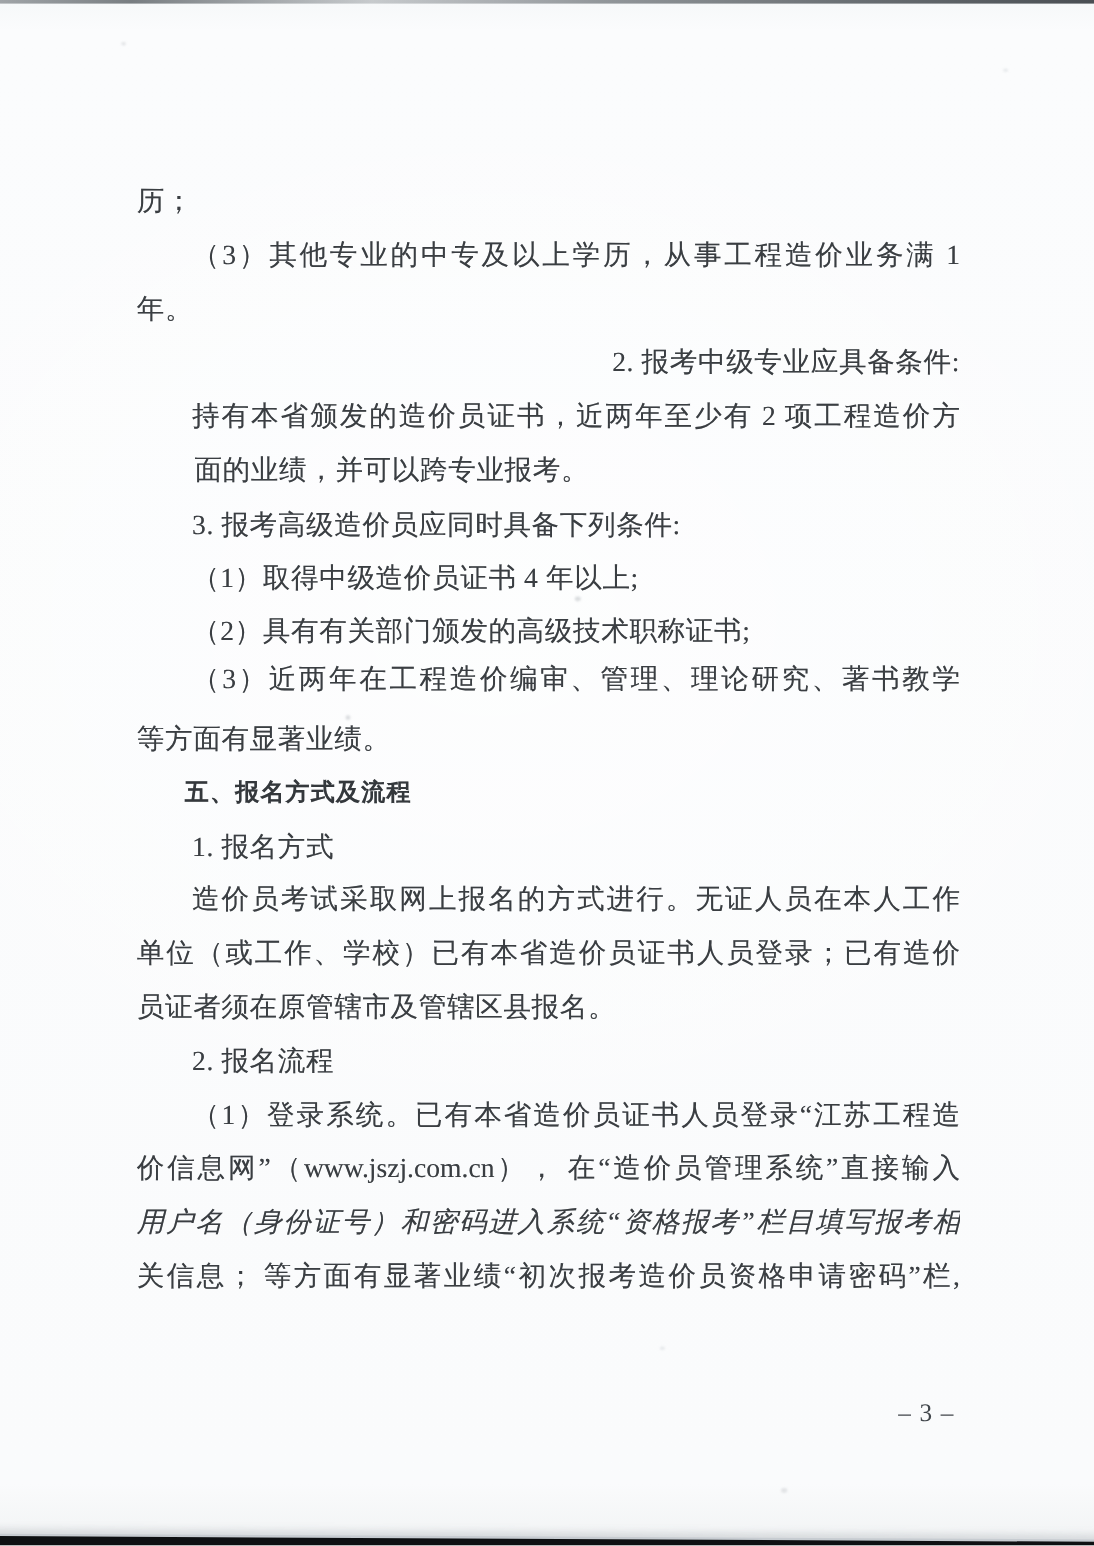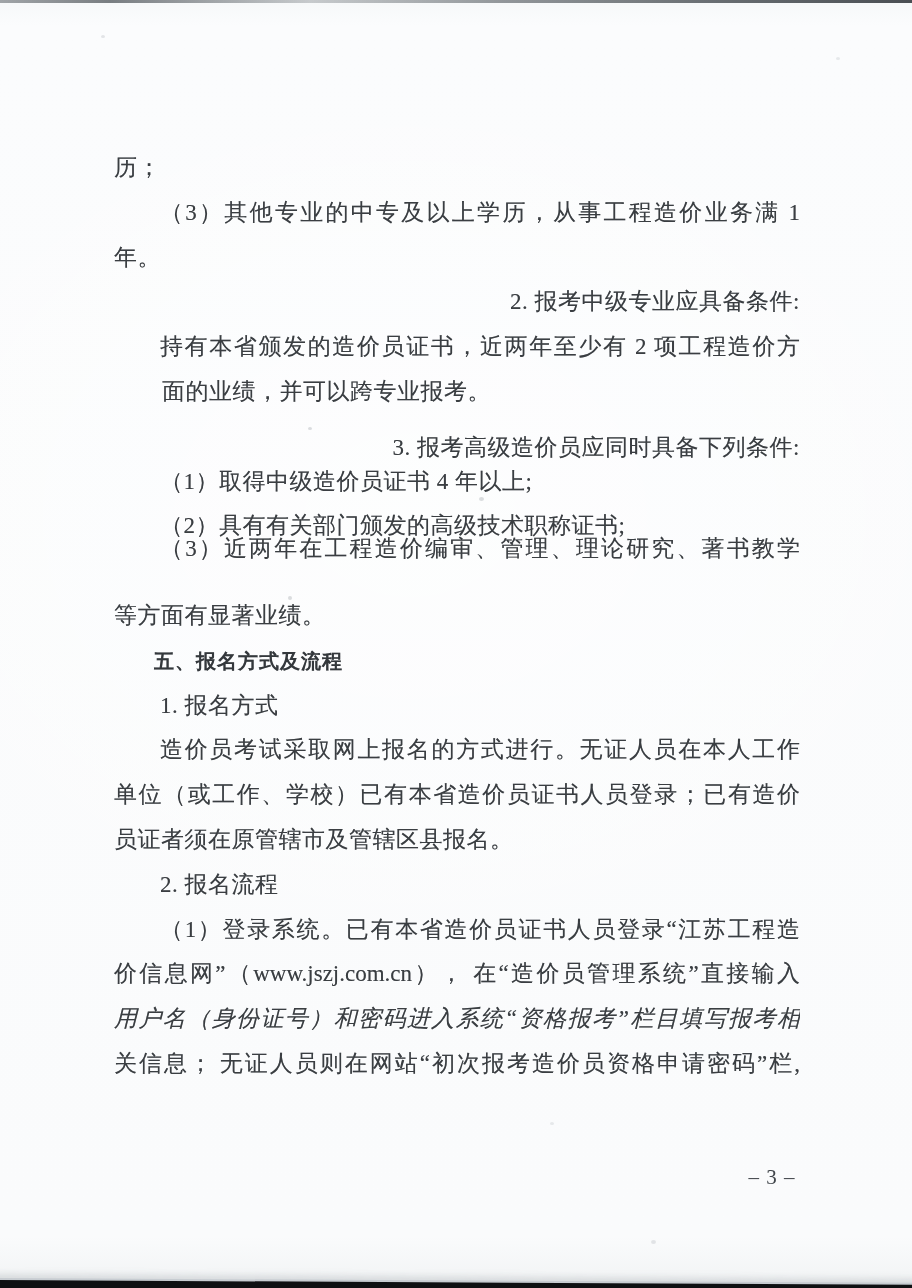--- a/index.html
+++ b/index.html
@@ -106,35 +106,35 @@
 <div class="page">
   <div class="scan-edge-top"></div>
 
   <div class="text-block">
       <div class="line" style="top: 0px;">历；</div>
       <div class="line indent justify" style="top: 44.8px;">（3）其他专业的中专及以上学历，从事工程造价业务满 1</div>
       <div class="line" style="top: 89.6px;">年。</div>
       <div class="line indent" style="top: 134.4px; text-align: right;">2. 报考中级专业应具备条件:</div>
       <div class="line indent justify" style="top: 179.2px;">持有本省颁发的造价员证书，近两年至少有 2 项工程造价方</div>
       <div class="line" style="top: 224px; margin-left: 48px;">面的业绩，并可以跨专业报考。</div>
-      <div class="line indent" style="top: 280px; text-align: right;">3. 报考高级造价员应同时具备下列条件:</div>
+      <div class="line indent" style="top: 270px;">3. 报考高级造价员应同时具备下列条件:</div>
       <div class="line indent" style="top: 313.6px;">（1）取得中级造价员证书 4 年以上;</div>
       <div class="line indent" style="top: 358.4px;">（2）具有有关部门颁发的高级技术职称证书;</div>
-      <div class="line indent justify" style="top: 381px;">（3）近两年在工程造价编审、管理、理论研究、著书教学</div>
+      <div class="line indent justify" style="top: 398px;">（3）近两年在工程造价编审、管理、理论研究、著书教学</div>
       <div class="line" style="top: 448px;">等方面有显著业绩。</div>
       <div class="line indent heading" style="top: 492.8px;">五、报名方式及流程</div>
       <div class="line indent" style="top: 537.6px;">1. 报名方式</div>
       <div class="line indent justify" style="top: 582.4px;">造价员考试采取网上报名的方式进行。无证人员在本人工作</div>
       <div class="line justify" style="top: 627.2px;">单位（或工作、学校）已有本省造价员证书人员登录；已有造价</div>
       <div class="line" style="top: 672px;">员证者须在原管辖市及管辖区县报名。</div>
       <div class="line indent" style="top: 716.8px;">2. 报名流程</div>
       <div class="line indent justify" style="top: 761.6px;">（1）登录系统。已有本省造价员证书人员登录“江苏工程造</div>
       <div class="line justify" style="top: 806.4px;">价信息网”（www.jszj.com.cn）， 在“造价员管理系统”直接输入</div>
       <div class="line justify" style="top: 851.2px; font-style: italic;">用户名（身份证号）和密码进入系统“资格报考”栏目填写报考相</div>
-      <div class="line justify" style="top: 896px;">关信息； 无证人员则在网站“初次报考造价员资格申请密码”栏,</div>
+      <div class="line justify" style="top: 896px;">关信息； 等方面有显著业绩“初次报考造价员资格申请密码”栏,</div>
     </div>
 
   <div class="page-number">– 3 –</div>
 
   <div class="speck s1"></div>
   <div class="speck s2"></div>
   <div class="speck s3"></div>
   <div class="speck s4"></div>
   <div class="speck s5"></div>
   <div class="speck s6"></div>

